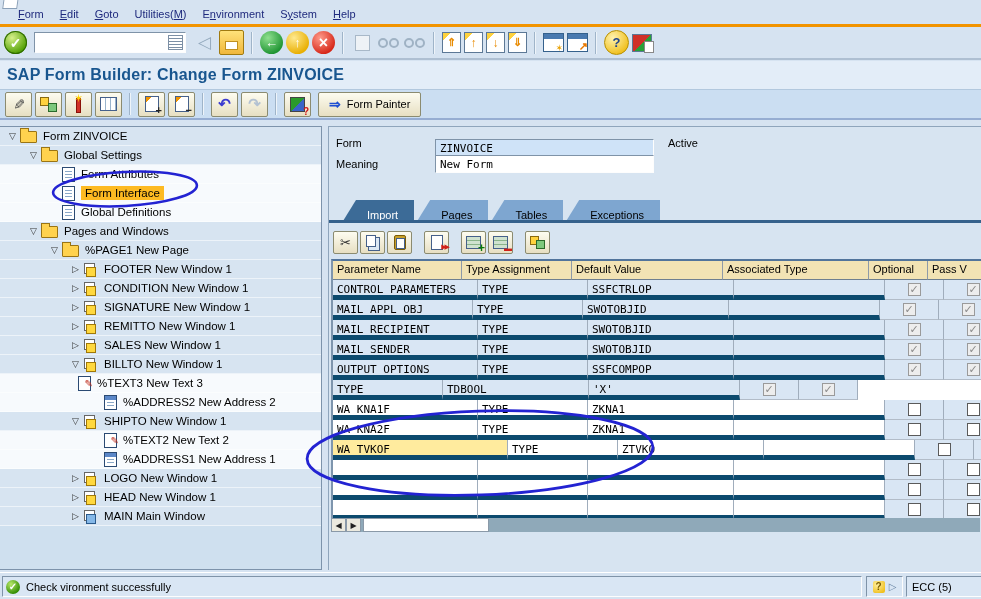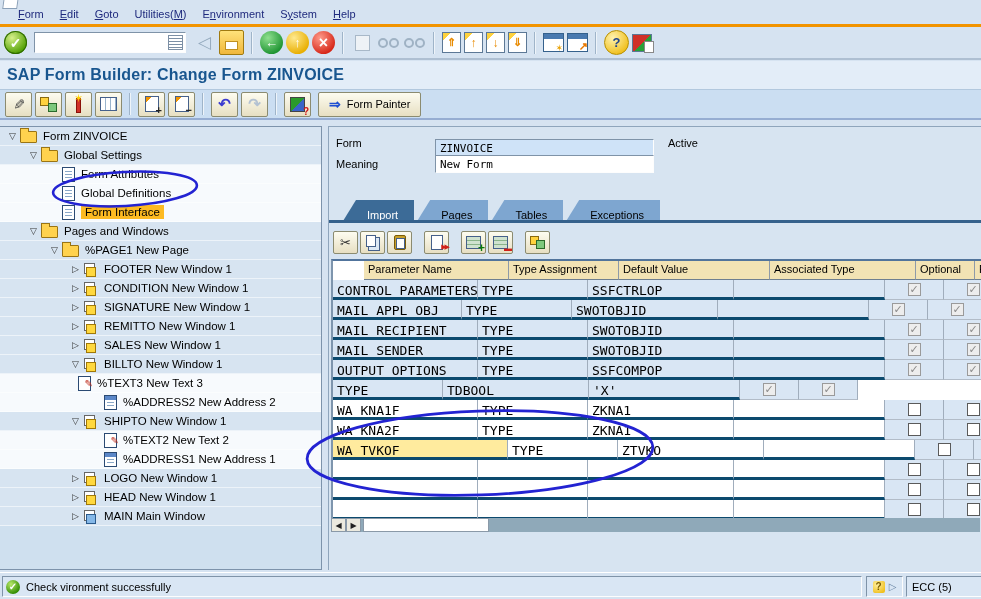--- a/index.html
+++ b/index.html
@@ -153,22 +153,22 @@
   [data-name="delete-row-icon"]::after{content:"▬";position:absolute;right:0;bottom:0;color:#d02018;font-size:8px;}
 
   
   #ptable{position:absolute;left:2px;top:132px;width:651px;height:259px;overflow:hidden;
     border-top:2px solid #51749c;border-left:2px solid #7e95ad;box-sizing:border-box;background:#fff;}
   #ptable-inner{width:670px;}
   .hdr{display:flex;height:19px;}
   .hcell{background:#f2e3b4;border-right:1px solid #8e9aa8;border-bottom:1px solid #6e7f90;box-sizing:border-box;
     padding:2px 0 0 4px;white-space:nowrap;overflow:hidden;}
   .drow{display:flex;height:20px;}
-  .dcell{border-right:1px solid #a0adbc;border-bottom:3px solid #0c4a6e;box-sizing:border-box;
-    font-family:"DejaVu Sans Mono",monospace;font-size:13px;padding:3px 0 0 4px;white-space:nowrap;overflow:hidden;background:#fff;}
+  .dcell{border-right:1px solid #a0adbc;border-bottom:5px solid #0c4a6e;box-sizing:border-box;
+    font-family:"DejaVu Sans Mono",monospace;font-size:11px;padding:3px 0 0 4px;white-space:nowrap;overflow:hidden;background:#fff;}
   .dcell.prot{background:#d9e6f4;}
   .dcell.sel{background:#ffeb9e;}
   .ccell{border-right:1px solid #a0adbc;border-bottom:1px solid #b2bcc8;box-sizing:border-box;background:#d9e6f4;
     display:flex;align-items:center;justify-content:center;}
   .cb{width:13px;height:13px;box-sizing:border-box;}
   .cb.on{background:#ededed;border:1px solid #9a9a9a;color:#8a8a8a;font-size:11px;line-height:11px;text-align:center;}
   .cb.on::before{content:"✓";}
   .cb.off{background:#fff;border:1px solid #5a5a5a;}
 
   
@@ -274,26 +274,26 @@
         <span class="tlabel" data-name="tree-item-label">Global Settings</span>
       </div>
       <div class="trow white" data-name="tree-item" style="padding-left: 47px;">
         <span class="exp" data-name="expander-spacer"></span>
         <span class="tico ti-doc" data-name="document-icon"></span>
         <span class="tlabel" data-name="tree-item-label">Form Attributes</span>
       </div>
       <div class="trow white" data-name="tree-item" style="padding-left: 47px;">
         <span class="exp" data-name="expander-spacer"></span>
         <span class="tico ti-doc" data-name="document-icon"></span>
+        <span class="tlabel hl" data-name="tree-item-label">Form Interface</span>
+      </div>
+      <div class="trow white" data-name="tree-item" style="padding-left: 47px;">
+        <span class="exp" data-name="expander-spacer"></span>
+        <span class="tico ti-doc" data-name="document-icon"></span>
         <span class="tlabel" data-name="tree-item-label">Global Definitions</span>
-      </div>
-      <div class="trow white" data-name="tree-item" style="padding-left: 47px;">
-        <span class="exp" data-name="expander-spacer"></span>
-        <span class="tico ti-doc" data-name="document-icon"></span>
-        <span class="tlabel hl" data-name="tree-item-label">Form Interface</span>
       </div>
       <div class="trow blue" data-name="tree-item" style="padding-left: 26px;">
         <span class="exp" data-name="expander-expanded-icon">▽</span>
         <span class="tico ti-folder" data-name="folder-icon"></span>
         <span class="tlabel" data-name="tree-item-label">Pages and Windows</span>
       </div>
       <div class="trow blue" data-name="tree-item" style="padding-left: 47px;">
         <span class="exp" data-name="expander-expanded-icon">▽</span>
         <span class="tico ti-folder" data-name="folder-icon"></span>
         <span class="tlabel" data-name="tree-item-label">%PAGE1 New Page</span>
@@ -402,41 +402,41 @@
         <span class="tgap" data-name="toolbar-gap"></span>
         <span class="tbtn" data-name="insert-row-icon"></span>
         <span class="tbtn" data-name="delete-row-icon"></span>
         <span class="tgap" data-name="toolbar-gap"></span>
         <span class="tbtn" data-name="hierarchy-icon"></span>
       </div>
 
     <div id="ptable" data-name="parameter-table">
       <div id="ptable-inner" data-name="parameter-table-inner">
           <div class="hdr" data-name="table-header-row">
-            <div class="hcell" data-name="column-header" style="width: 145px; flex: 0 0 auto; margin-left: 31px;">Parameter Name</div>
+            <div class="hcell" data-name="column-header" style="width: 129px; flex: 0 0 auto;">Parameter Name</div>
             <div class="hcell" data-name="column-header" style="width: 110px; flex: 0 0 auto;">Type Assignment</div>
             <div class="hcell" data-name="column-header" style="width: 151px; flex: 0 0 auto;">Default Value</div>
             <div class="hcell" data-name="column-header" style="width: 146px; flex: 0 0 auto;">Associated Type</div>
             <div class="hcell" data-name="column-header" style="width: 59px; flex: 0 0 auto;">Optional</div>
             <div class="hcell" data-name="column-header" style="width: 59px; flex: 0 0 auto;">Pass V</div>
           </div>
           <div class="drow" data-name="table-row">
             <div class="dcell prot" data-name="cell-parameter" style="width: 145px; flex: 0 0 auto;">CONTROL_PARAMETERS</div>
             <div class="dcell prot" data-name="cell-type" style="width: 110px; flex: 0 0 auto;">TYPE</div>
             <div class="dcell prot" data-name="cell-associated" style="width: 146px; flex: 0 0 auto;">SSFCTRLOP</div>
             <div class="dcell prot" data-name="cell-default" style="width: 151px; flex: 0 0 auto;"></div>
             <div class="ccell" data-name="cell-optional" style="width: 59px; flex: 0 0 auto;">
               <span class="cb on" data-name="optional-checkbox"></span>
             </div>
             <div class="ccell" data-name="cell-pass" style="width: 59px; flex: 0 0 auto;">
               <span class="cb on" data-name="pass-checkbox"></span>
             </div>
           </div>
           <div class="drow" data-name="table-row">
-            <div class="dcell prot" data-name="cell-parameter" style="width: 129px; flex: 0 0 auto;">MAIL_APPL_OBJ</div>
+            <div class="dcell prot" data-name="cell-parameter" style="width: 140px; flex: 0 0 auto;">MAIL_APPL_OBJ</div>
             <div class="dcell prot" data-name="cell-type" style="width: 110px; flex: 0 0 auto;">TYPE</div>
             <div class="dcell prot" data-name="cell-associated" style="width: 146px; flex: 0 0 auto;">SWOTOBJID</div>
             <div class="dcell prot" data-name="cell-default" style="width: 151px; flex: 0 0 auto;"></div>
             <div class="ccell" data-name="cell-optional" style="width: 59px; flex: 0 0 auto;">
               <span class="cb on" data-name="optional-checkbox"></span>
             </div>
             <div class="ccell" data-name="cell-pass" style="width: 59px; flex: 0 0 auto;">
               <span class="cb on" data-name="pass-checkbox"></span>
             </div>
           </div>

